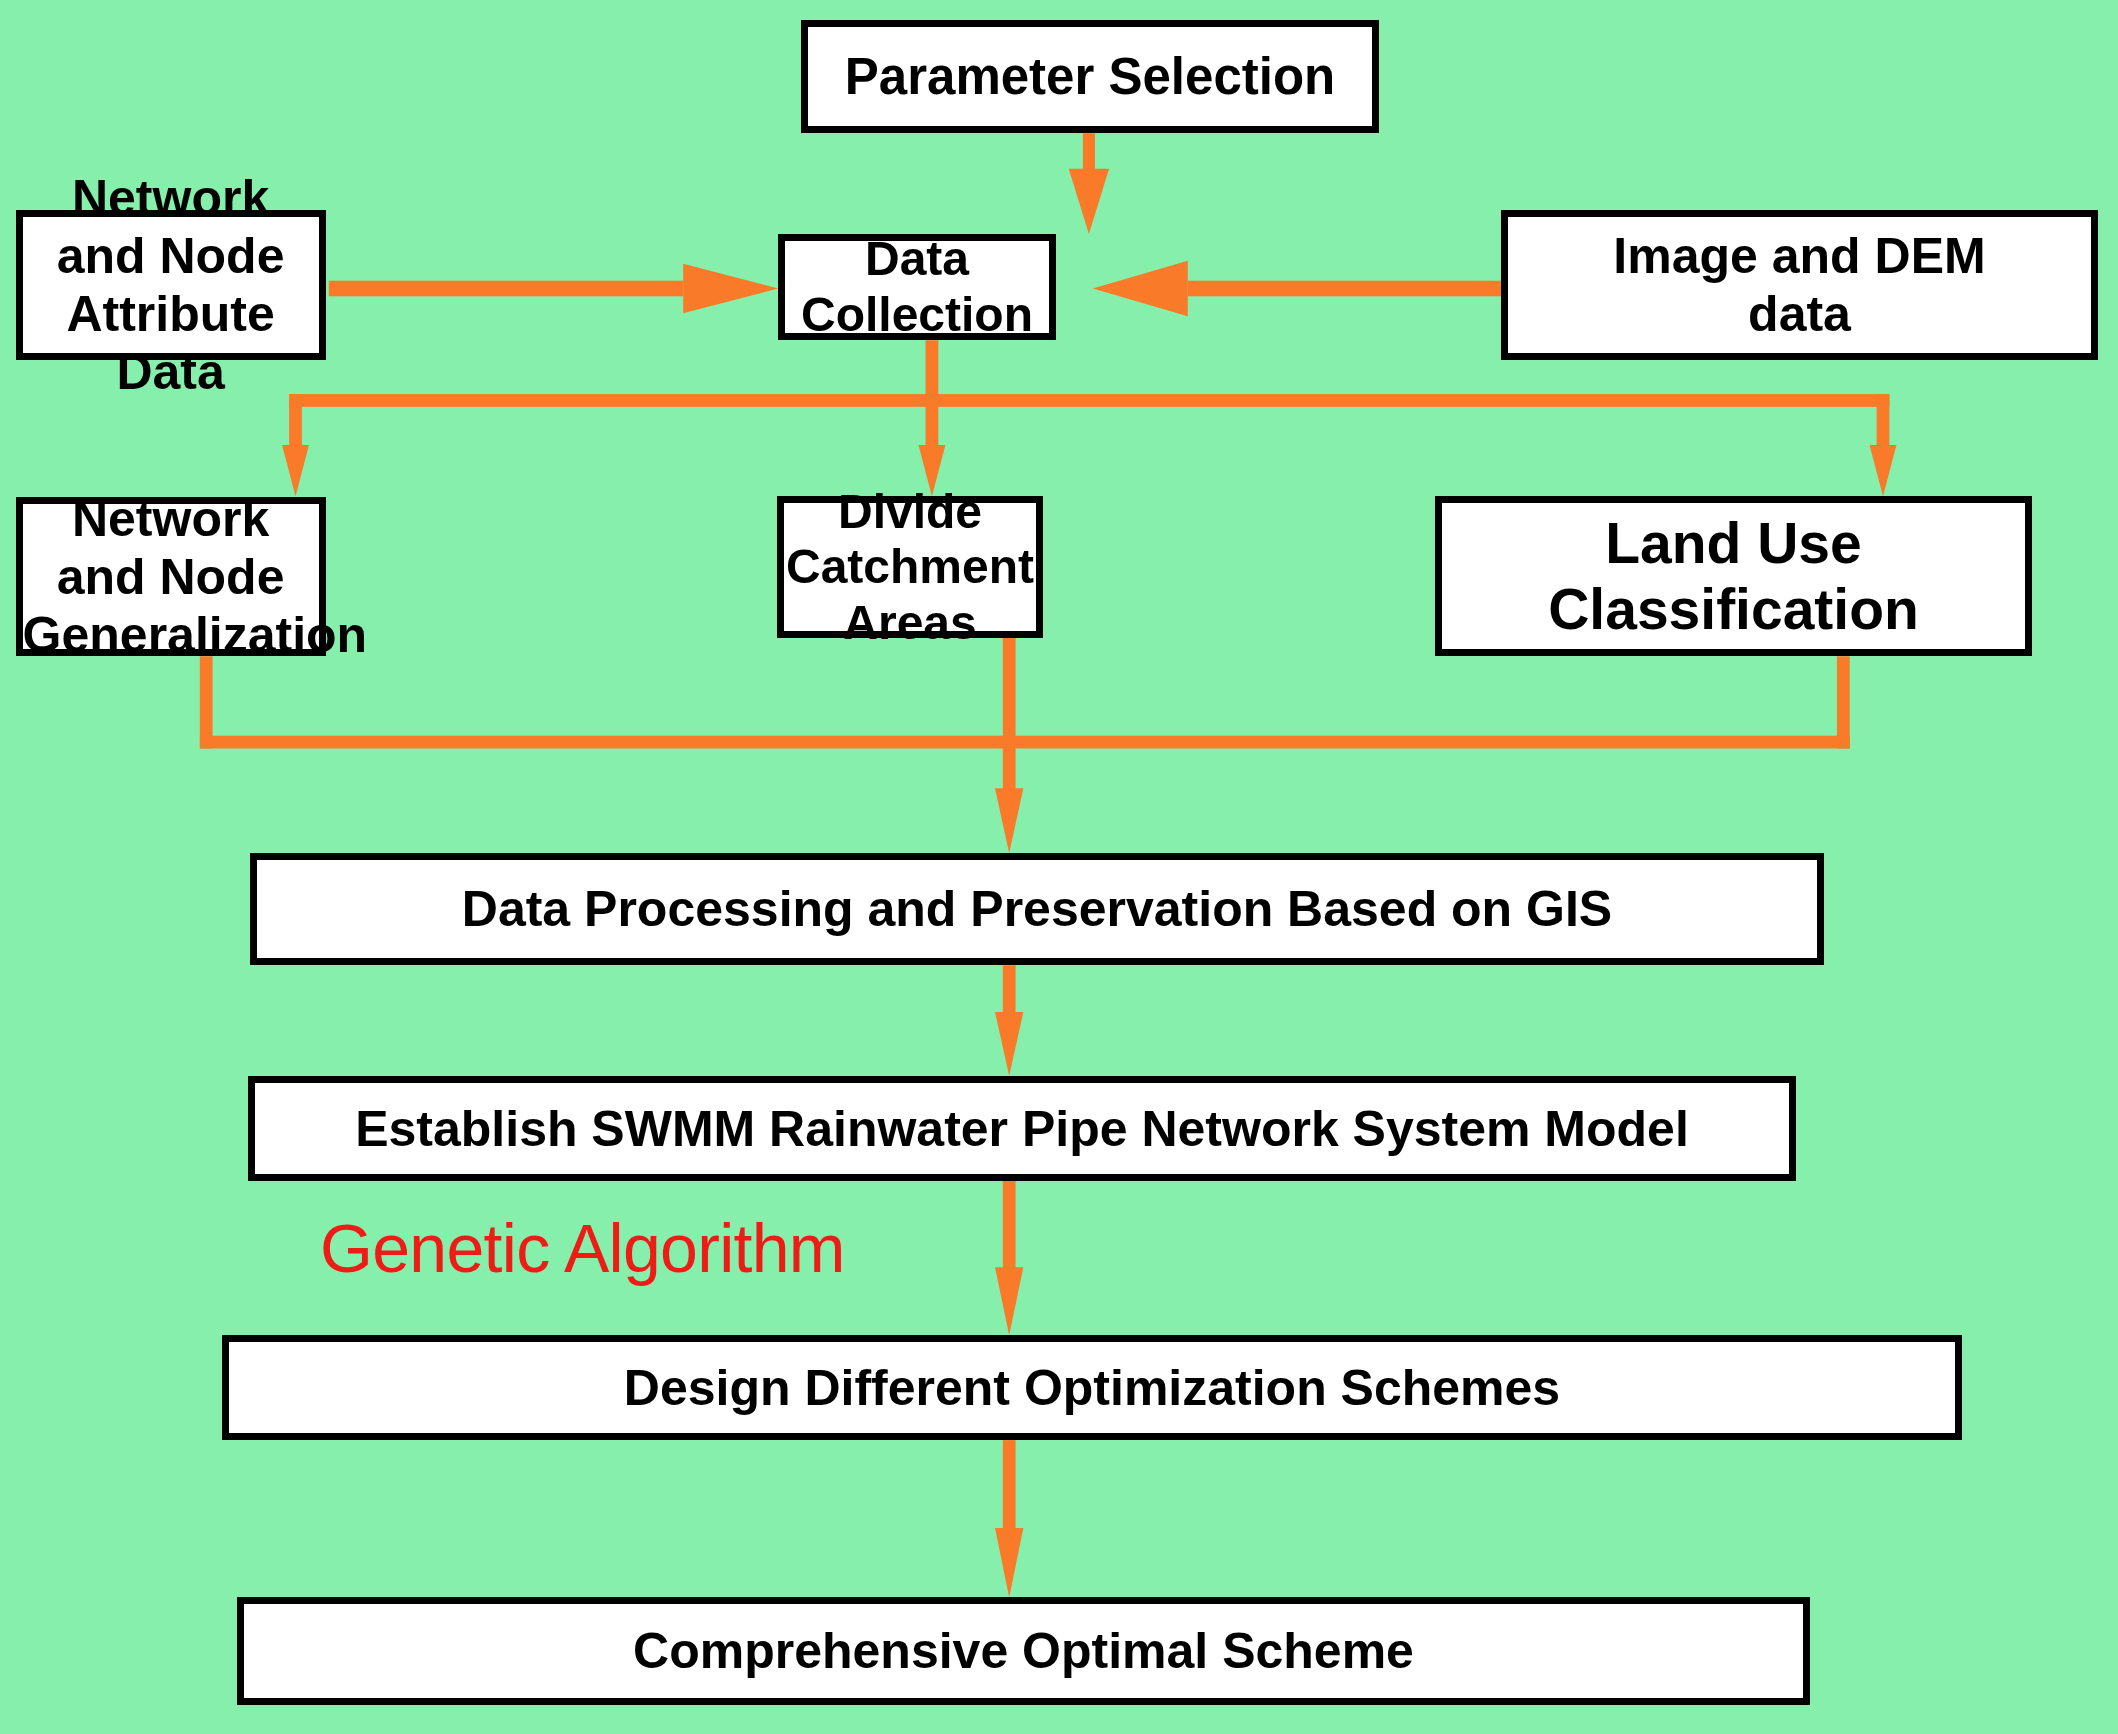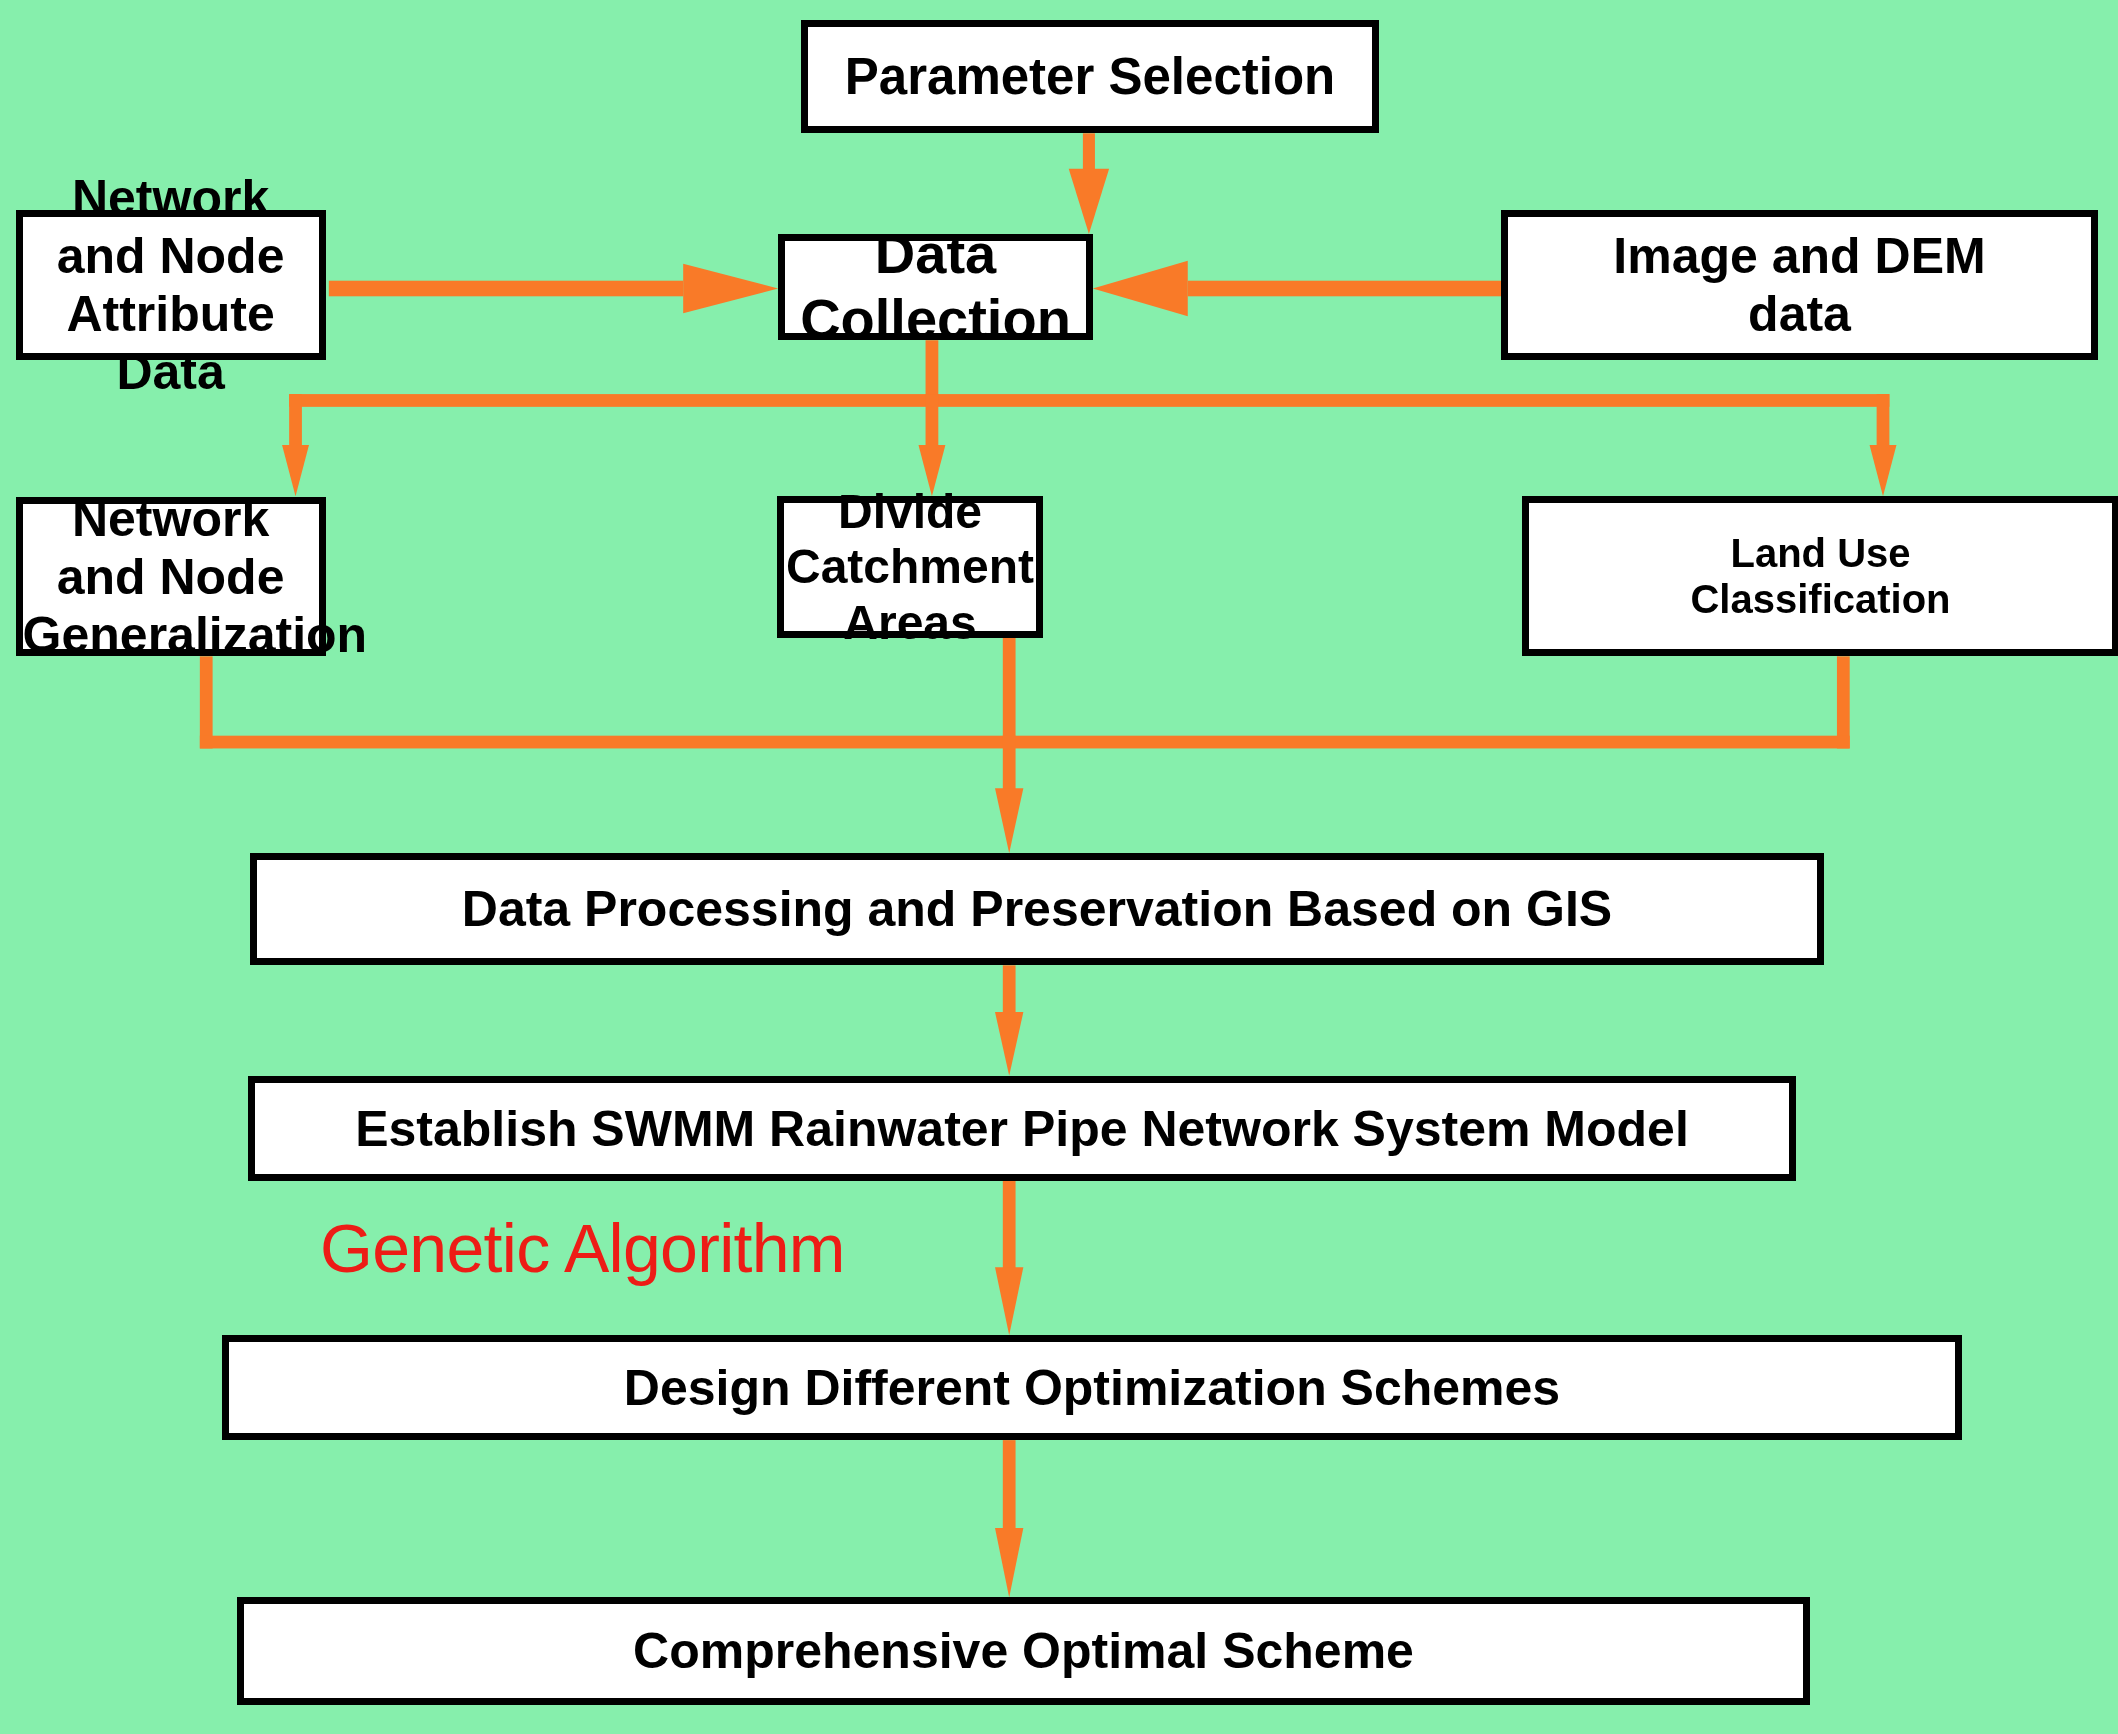--- a/index.html
+++ b/index.html
@@ -31,25 +31,25 @@
   }
   .node .label {
     display: block;
     width: 100%;
     white-space: pre-line;
     font-weight: 700;
   }
   
   #n-parameter-selection { left: 801px; top: 20px;  width: 578px;  height: 113px; font-size: 51px; }
   #n-network-attr        { left: 15.6px;   top: 210px; width: 310px;  height: 150px; font-size: 50px; }
-  #n-data-collection     { left: 778px; top: 234px; width: 315px;  height: 106px; font-size: 56px; }
+  #n-data-collection     { left: 778px; top: 234px; width: 278px;  height: 106px; font-size: 48px; }
   #n-image-dem           { left: 1501px; top: 210px; width: 597px;  height: 150px; font-size: 50px; align-items: center; }
   #n-network-gen         { left: 15.6px;   top: 497px; width: 310px;  height: 159px; font-size: 50px; }
   #n-divide-catchment    { left: 777px; top: 496px; width: 266px;  height: 142px; font-size: 48px; }
-  #n-land-use            { left: 1522px; top: 496px; width: 597px;  height: 160px; font-size: 40px; }
+  #n-land-use            { left: 1435px; top: 496px; width: 597px;  height: 160px; font-size: 57px; }
   #n-gis                 { left: 222px;  top: 853px; width: 1574px; height: 112px; font-size: 50px; margin-left: 28px; }
   #n-swmm                { left: 248px;  top: 1076px; width: 1548px; height: 105px; font-size: 50px; }
   #n-design-schemes      { left: 222px;  top: 1335px; width: 1740px; height: 105px; font-size: 50px; }
   #n-comprehensive       { left: 237px;  top: 1597px; width: 1573px; height: 108px; font-size: 50px; }
 
   #ga-text {
     position: absolute;
     left: 320px;
     top: 1209px;
     width: 921px;

